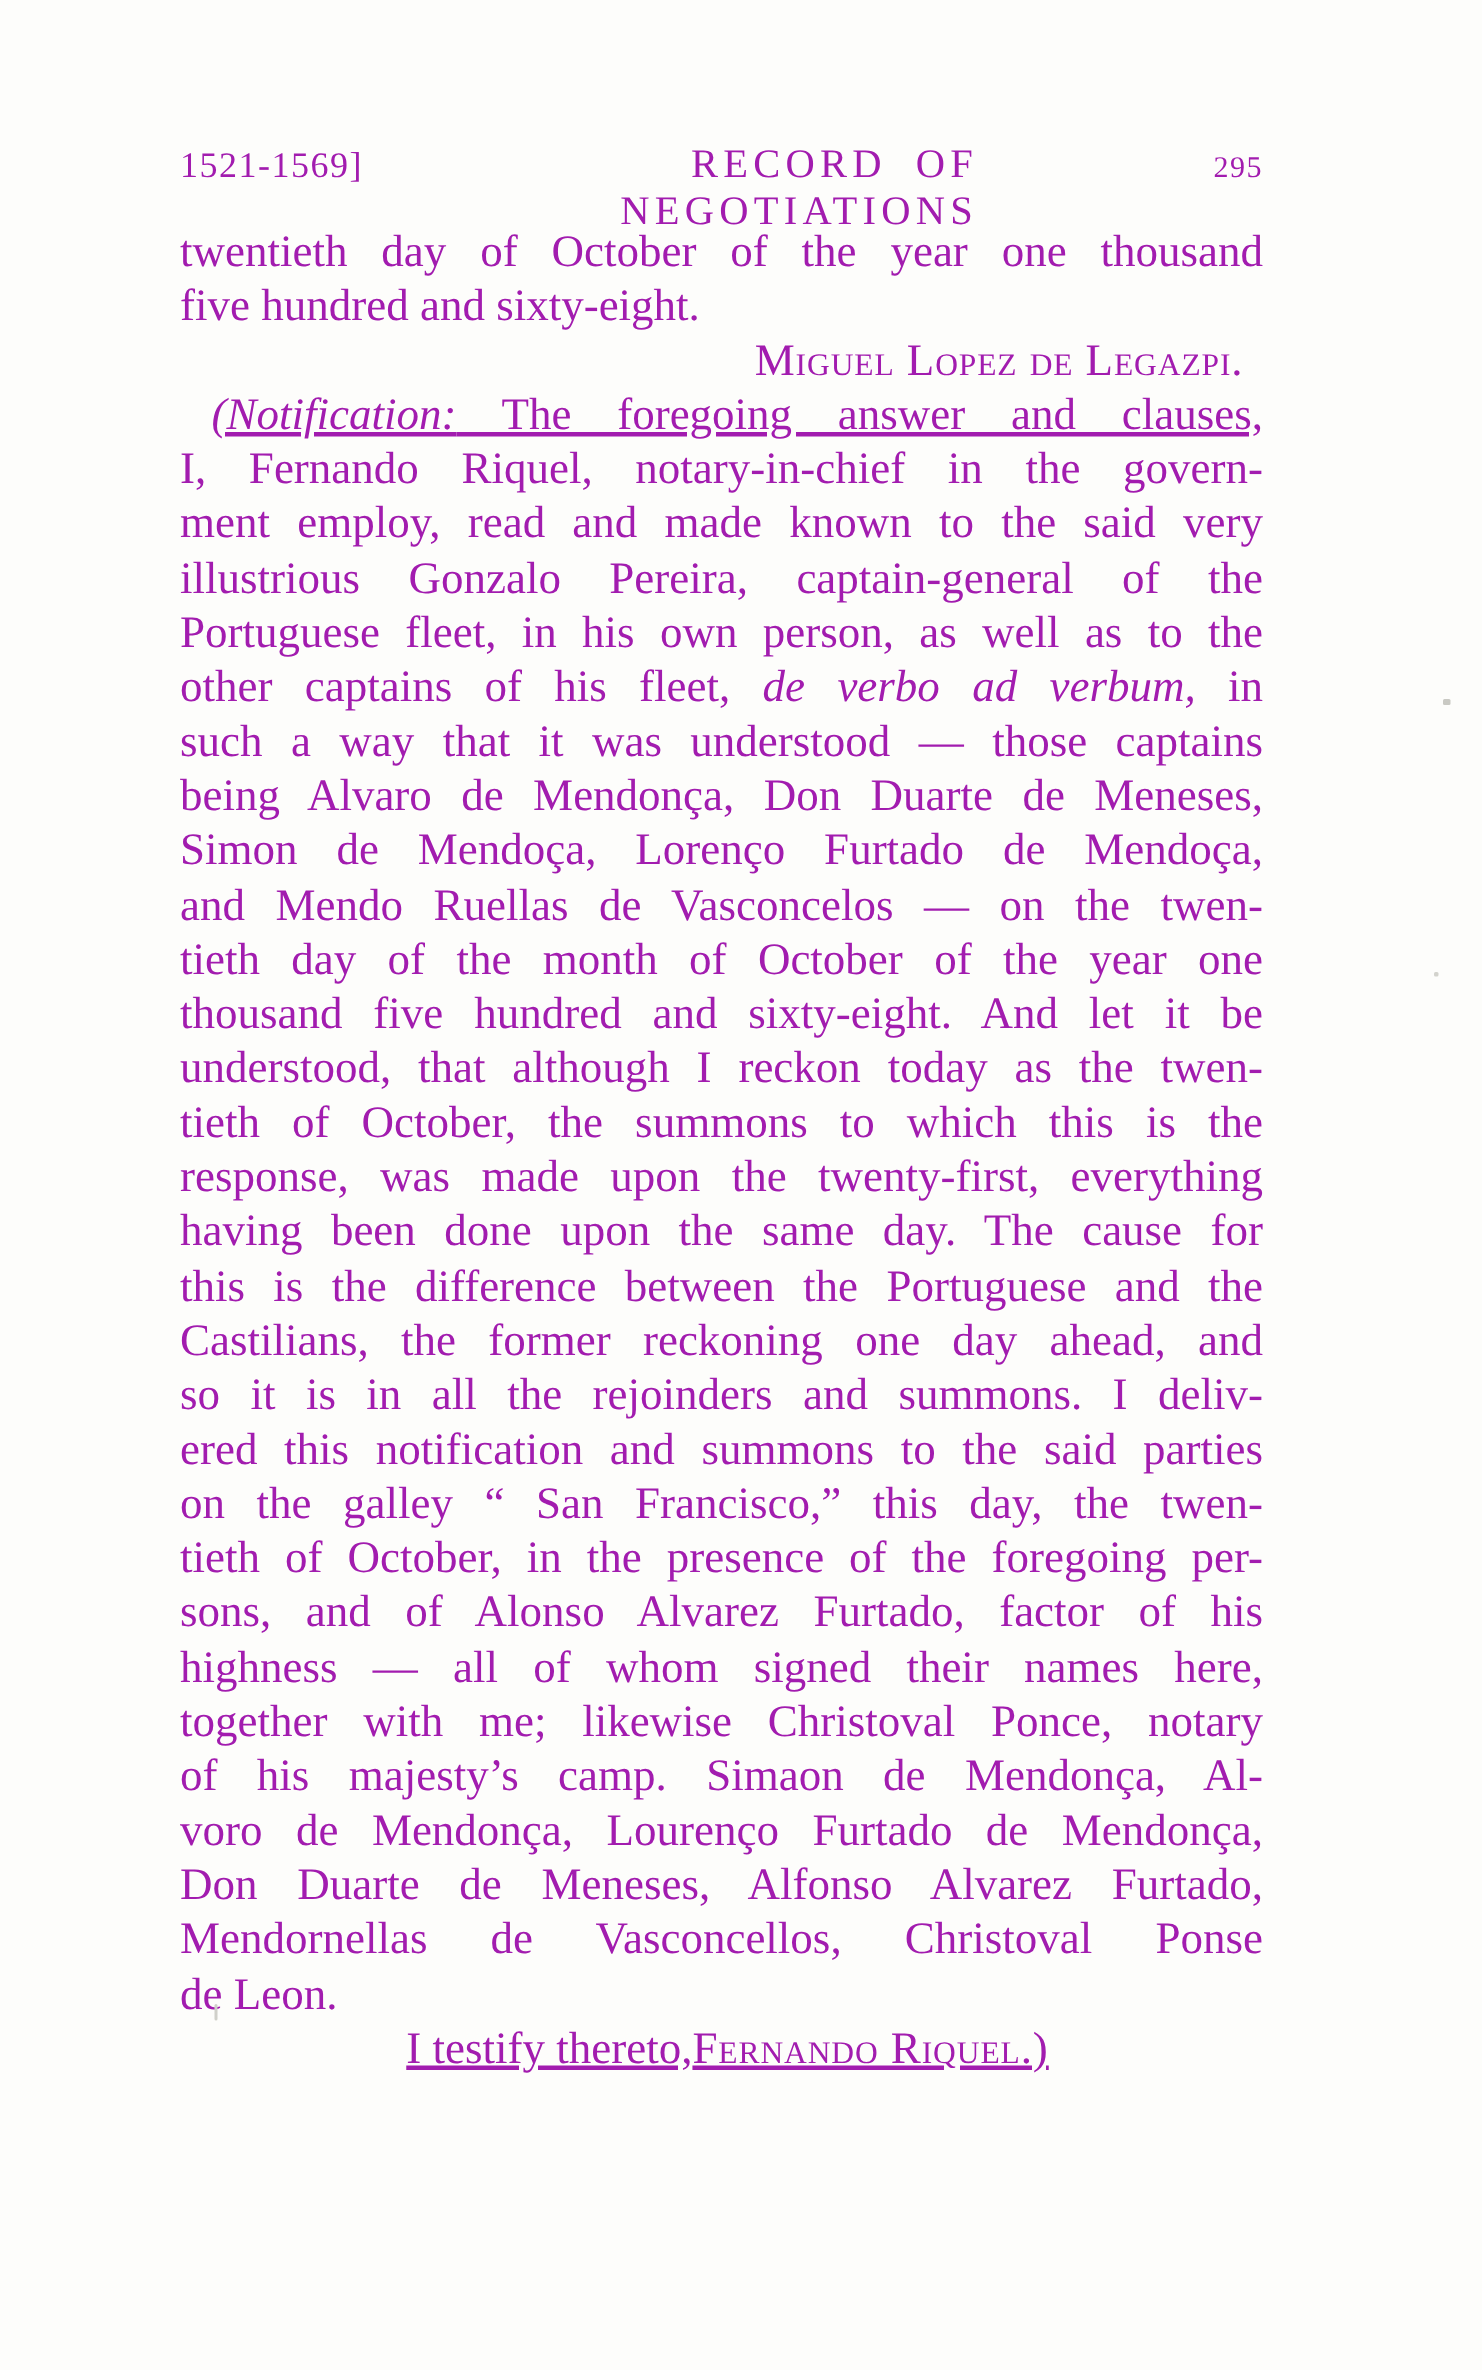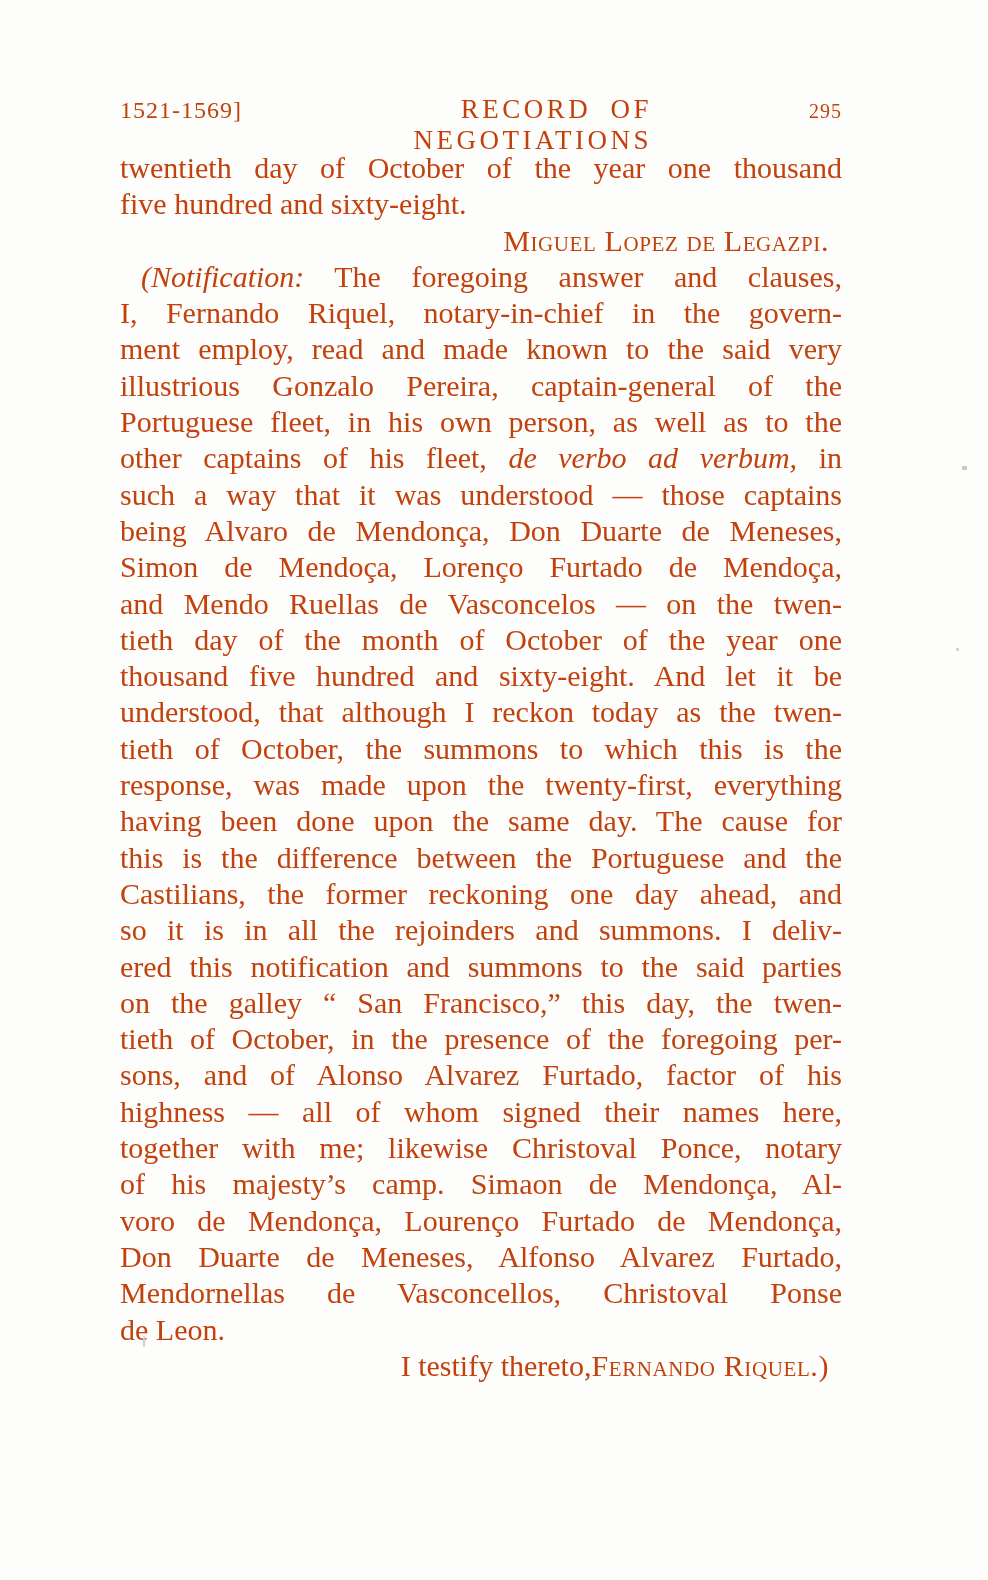--- a/index.html
+++ b/index.html
@@ -7,21 +7,21 @@
     padding: 0;
     background: #ffffff;
   }
   .page {
     position: relative;
     width: 988px;
     height: 1580px;
     background: #fdfdfb;
     overflow: hidden;
     font-family: "Liberation Serif", "DejaVu Serif", serif;
-    color: #c2410c;
+    color: #a21caf;
   }
   
   .runhead {
     position: absolute;
     left: 120px;
     top: 94px;
     width: 722px;
     display: flex;
     align-items: baseline;
   }
@@ -63,26 +63,26 @@
     text-align: center;
     text-align-last: left;
   }
   .line.a-r {
     text-align: center;
     text-align-last: right;
     padding-right: 13px;
   }
   .line.a-sp {
     display: flex;
-    justify-content: flex-end;
+    justify-content: center;
     text-align: left;
     text-align-last: left;
     padding-right: 13px;
   }
-  .line.ind { text-indent: 21px; }
+  .line.ind { text-indent: 21px; text-decoration: underline; }
   .line.a-sp.ind { text-indent: 0; padding-left: 21px; }
   .it { font-style: italic; }
   .sc {
     font-variant: small-caps;
     letter-spacing: 0.6px;
   }
   
   .speck {
     position: absolute;
     border-radius: 1px;

